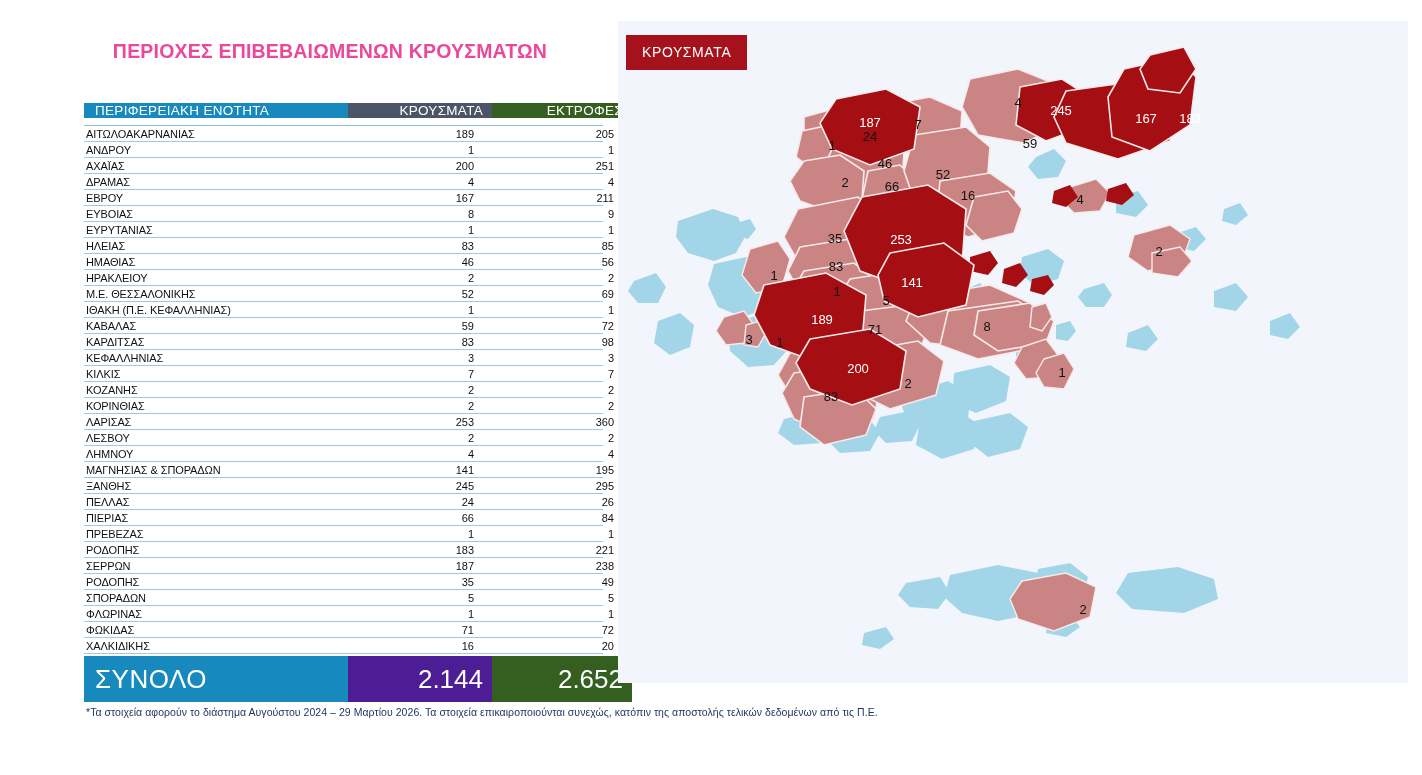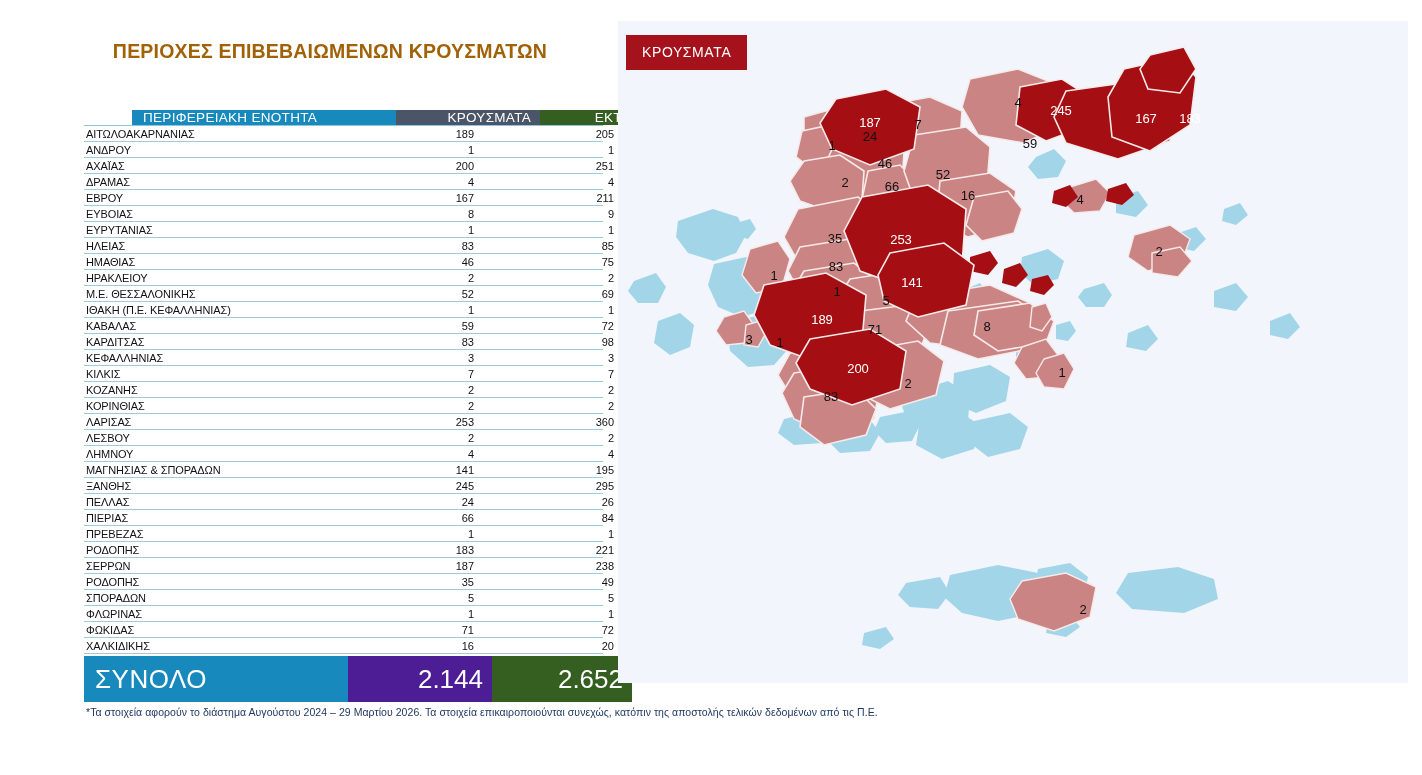--- a/index.html
+++ b/index.html
@@ -24,39 +24,38 @@
     width: 615px;
     height: 775px;
   }
 
   #report-title {
     position: absolute;
     left: 60px;
     top: 38px;
     width: 540px;
     text-align: center;
-    color: #a16207;
+    color: #ec4899;
     font-size: 19.5px;
     font-weight: bold;
     line-height: 26px;
     letter-spacing: 0.2px;
   }
 
   #data-table {
     position: absolute;
     left: 84px;
     top: 103px;
     width: 519px;
   }
 
   .thead {
     display: flex;
     height: 22px;
-    align-items: flex-end;
-    margin-left: 48px;
+    align-items: flex-start;
   }
   .th {
     display: flex;
     align-items: center;
     color: #ffffff;
     font-size: 13.5px;
     font-weight: normal;
     letter-spacing: 0.3px;
   }
   .th-name {
@@ -251,21 +250,21 @@
           <div class="td td-farms">1</div>
         </div>
         <div class="trow">
           <div class="td td-name">ΗΛΕΙΑΣ</div>
           <div class="td td-cases">83</div>
           <div class="td td-farms">85</div>
         </div>
         <div class="trow">
           <div class="td td-name">ΗΜΑΘΙΑΣ</div>
           <div class="td td-cases">46</div>
-          <div class="td td-farms">75</div>
+          <div class="td td-farms">56</div>
         </div>
         <div class="trow">
           <div class="td td-name">ΗΡΑΚΛΕΙΟΥ</div>
           <div class="td td-cases">2</div>
           <div class="td td-farms">2</div>
         </div>
         <div class="trow">
           <div class="td td-name">Μ.Ε. ΘΕΣΣΑΛΟΝΙΚΗΣ</div>
           <div class="td td-cases">52</div>
           <div class="td td-farms">69</div>

